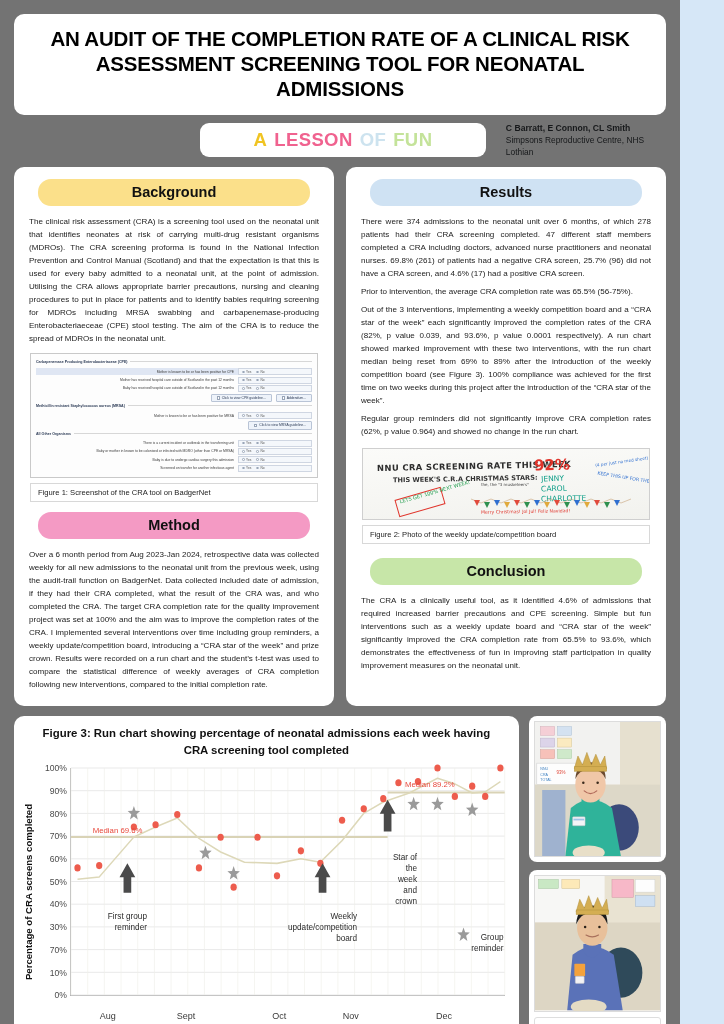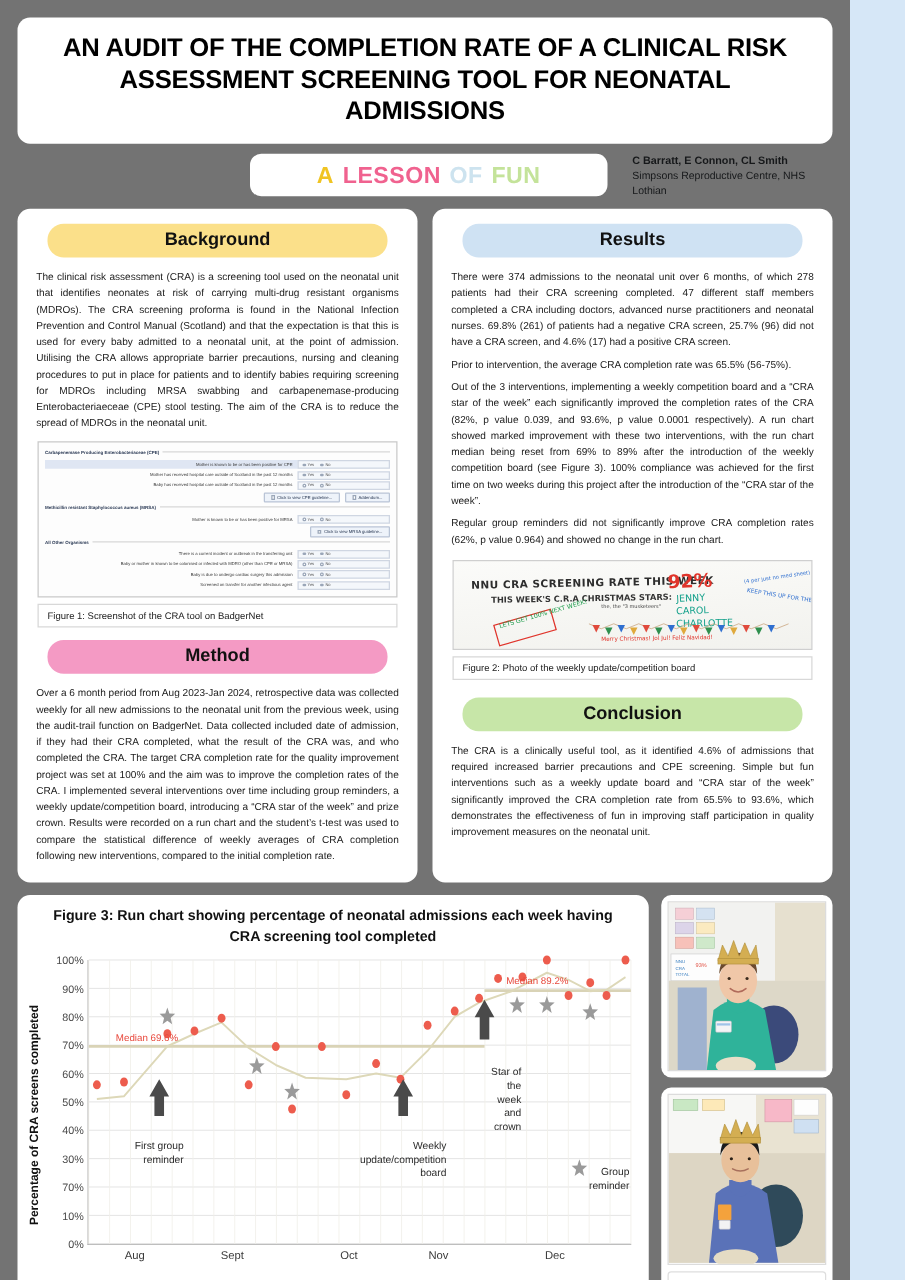--- a/index.html
+++ b/index.html
@@ -185,21 +185,21 @@
   .xlabel {
     text-align: center; font-size: 10.2px; font-weight: bold; color: #111;
     margin-top: 1px;
   }
   .ytick {
     position: absolute; right: 100%; margin-right: 4px;
     transform: translateY(-50%);
     font-size: 8.6px; color: #4a4a4a; white-space: nowrap;
   }
   .xtick {
-    position: absolute; top: 100%; margin-top: 4px;
+    position: absolute; top: 100%; margin-top: 16px;
     transform: translateX(-50%);
     font-size: 9px; color: #3a3a3a;
   }
   .plot {
     position: absolute;
     left: 48px; right: 6px; top: 6px; bottom: 26px;
     border-left: 1px solid #b4b4b4;
     border-bottom: 1px solid #b4b4b4;
   }
   .ann {

